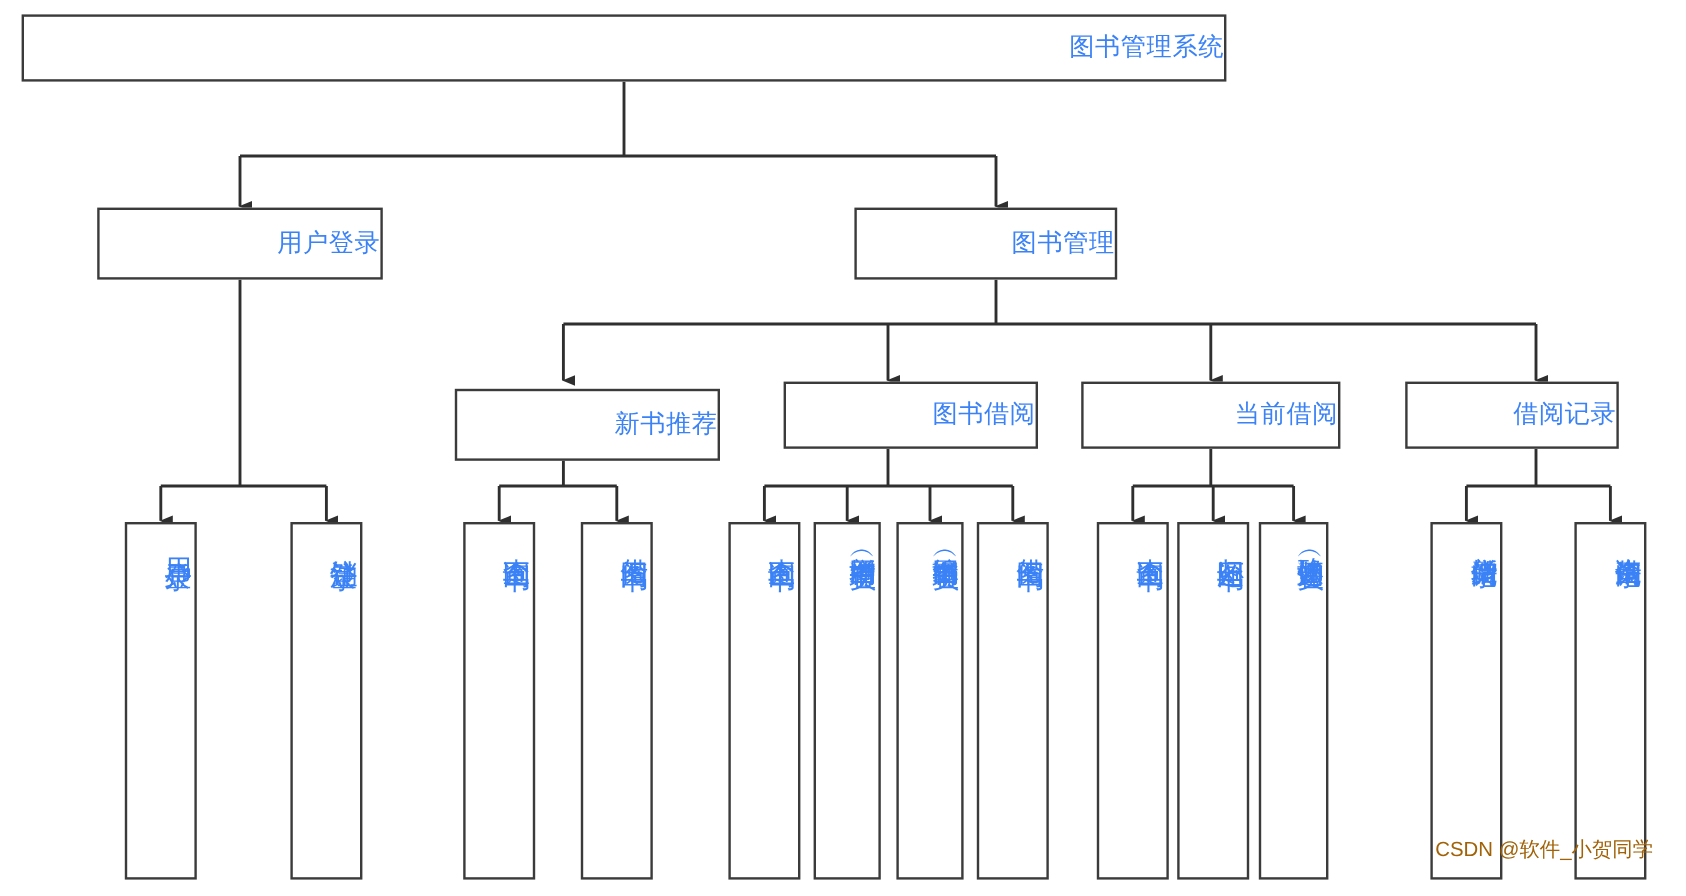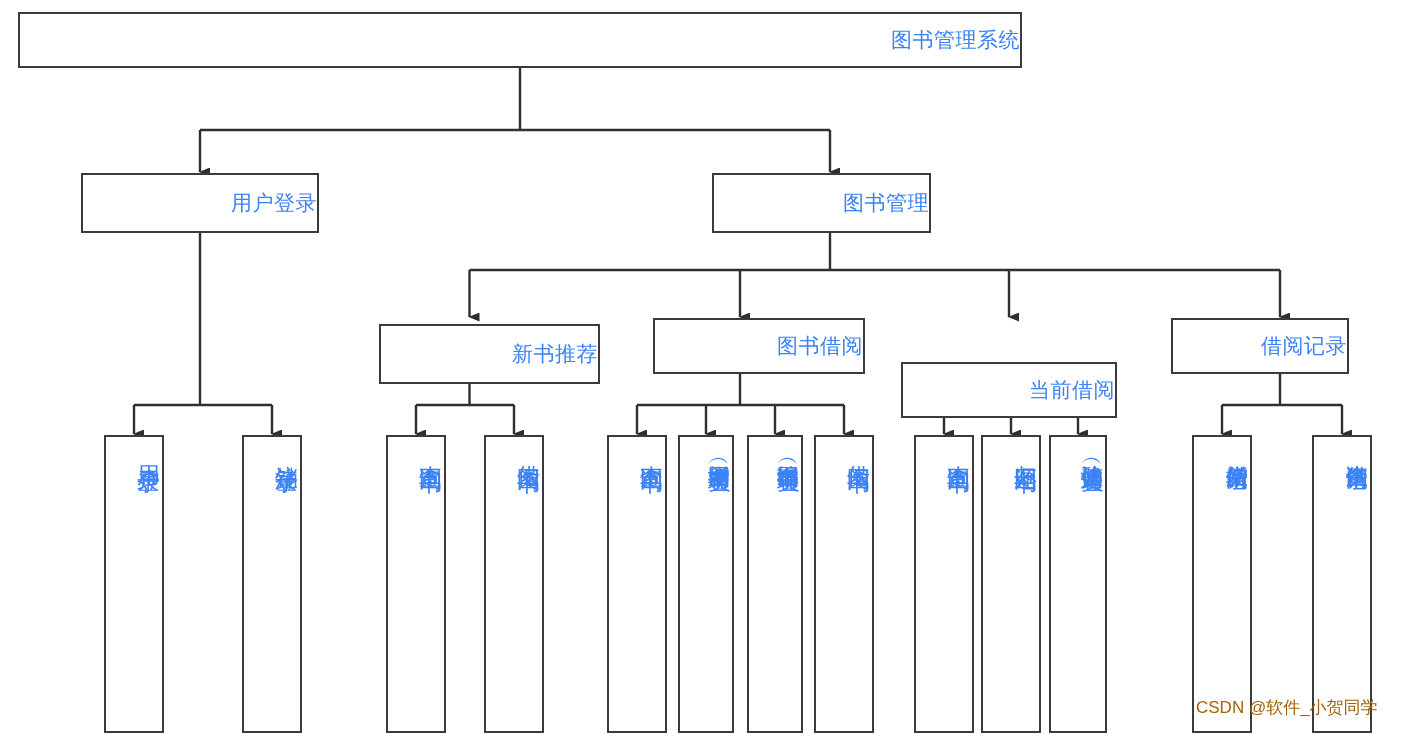--- a/index.html
+++ b/index.html
@@ -124,21 +124,21 @@
       </div>
       <div class="node horiz" style="left: 712px; top: 173px; width: 219px; height: 60px; border-color: rgb(59, 59, 59);">
         <span class="label">图书管理</span>
       </div>
       <div class="node horiz" style="left: 359px; top: 324px; width: 221px; height: 60px; border-color: rgb(59, 59, 59); margin-left: 20px;">
         <span class="label">新书推荐</span>
       </div>
       <div class="node horiz" style="left: 634px; top: 318px; width: 212px; height: 56px; border-color: rgb(59, 59, 59); margin-left: 19px;">
         <span class="label">图书借阅</span>
       </div>
-      <div class="node horiz" style="left: 901px; top: 318px; width: 216px; height: 56px; border-color: rgb(59, 59, 59); margin-top: 44px;">
+      <div class="node horiz" style="left: 901px; top: 318px; width: 216px; height: 56px; border-color: rgb(59, 59, 59);">
         <span class="label">当前借阅</span>
       </div>
       <div class="node horiz" style="left: 1171px; top: 318px; width: 178px; height: 56px; border-color: rgb(59, 59, 59);">
         <span class="label">借阅记录</span>
       </div>
       <div class="node vert" style="left: 104px; top: 435px; width: 60px; height: 298px; border-color: rgb(59, 59, 59);">
         <span class="label">用户登录</span>
       </div>
       <div class="node vert" style="left: 242px; top: 435px; width: 60px; height: 298px; border-color: rgb(59, 59, 59);">
         <span class="label">注销登录</span>

